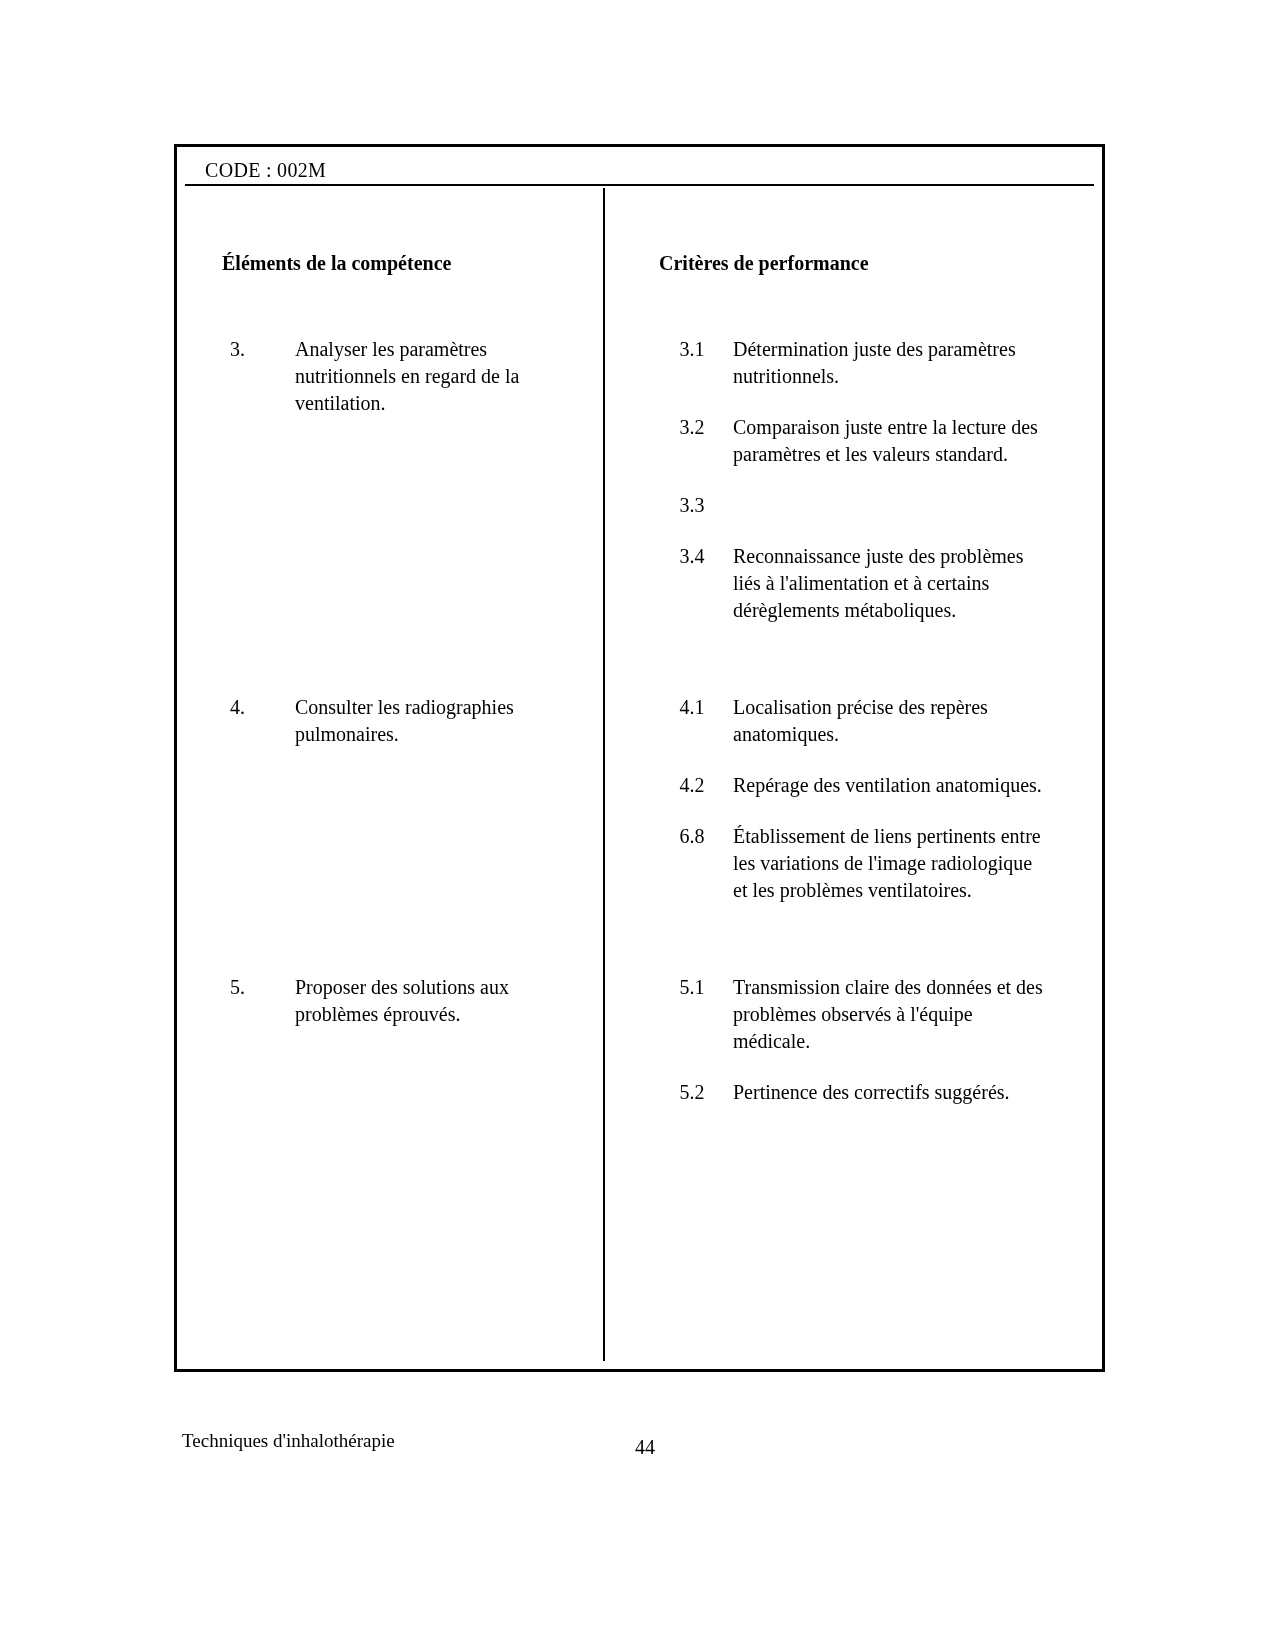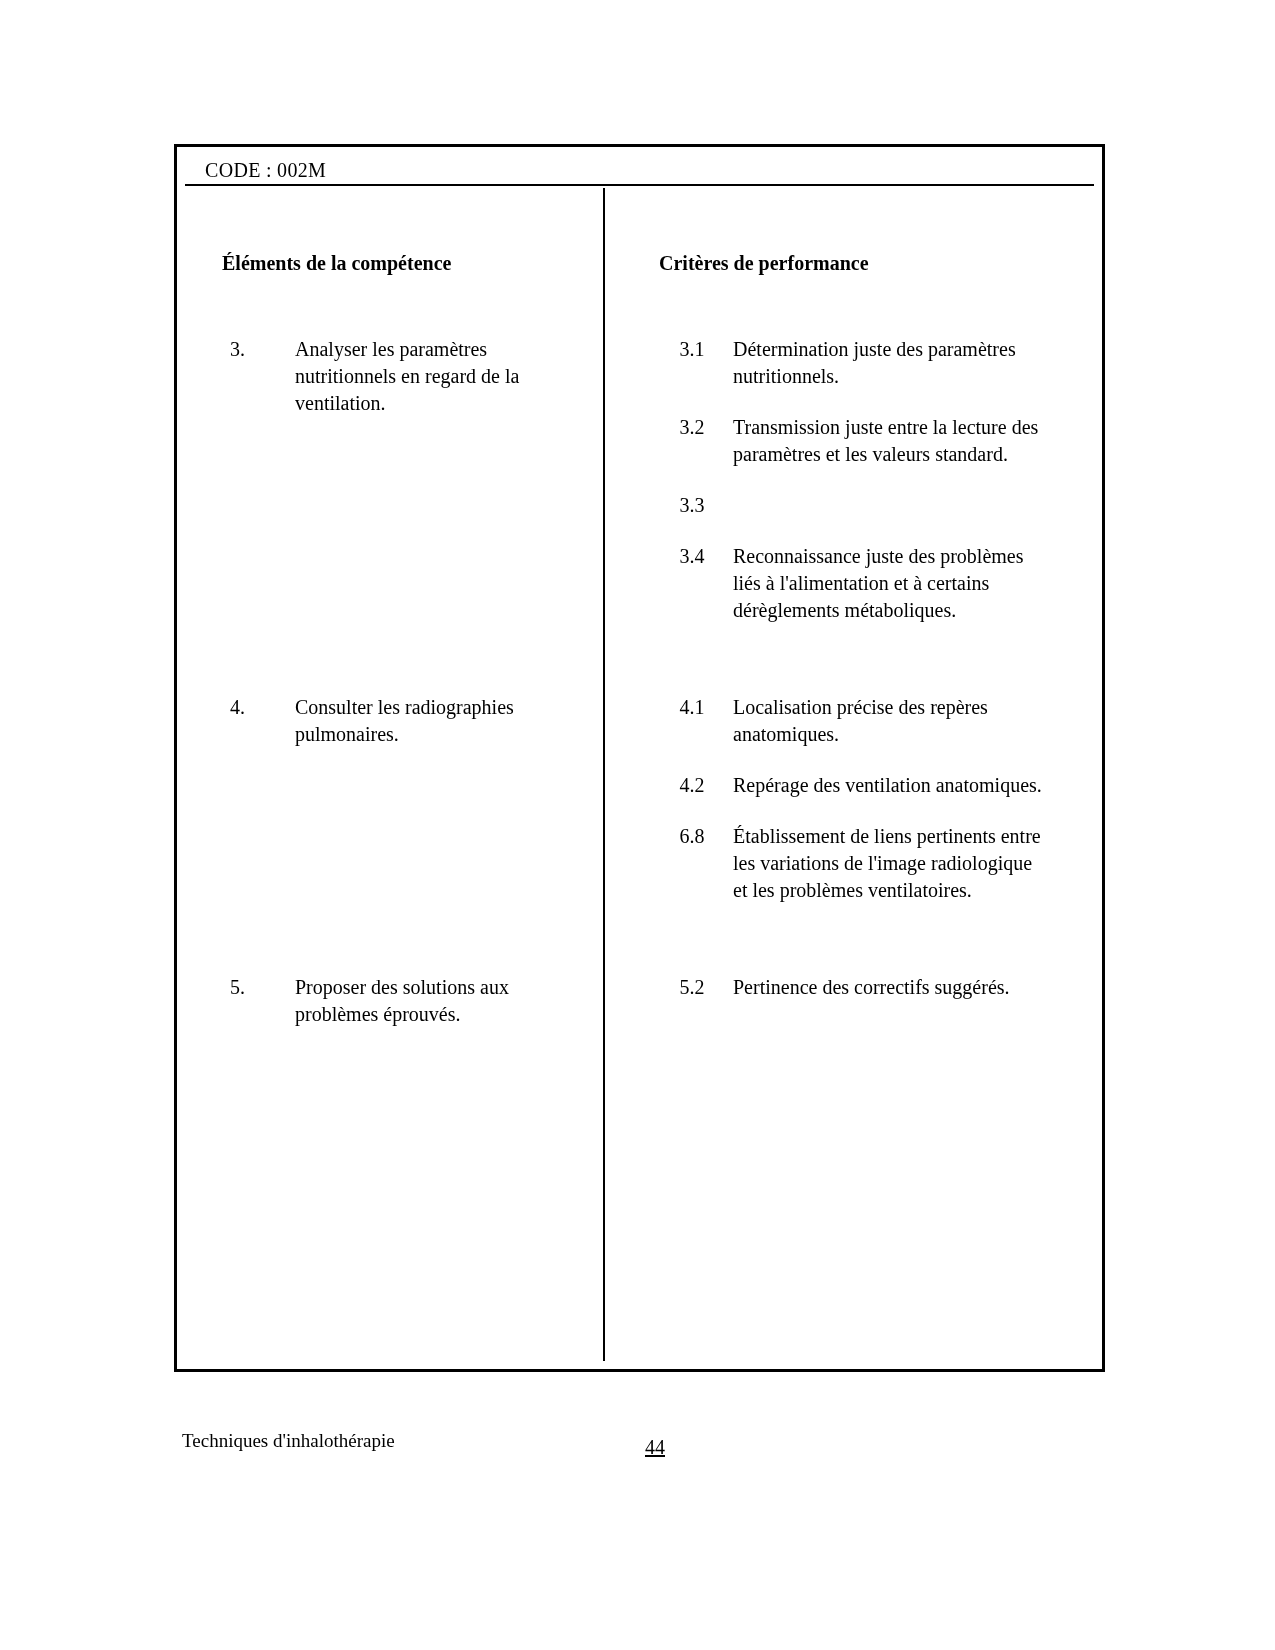--- a/index.html
+++ b/index.html
@@ -87,24 +87,23 @@
   }
   .footer {
     position: absolute;
     left: 142px;
     top: 1398px;
     width: 931px;
     font-size: 19px;
   }
   .footer .pagenum {
     position: absolute;
-    left: 463px;
+    left: 453px;
     top: -2px;
     font-size: 20px;
-    text-decoration: underline;
   }
 </style>
 </head>
 <body>
 
 <div class="page">
 
   <div class="table-box">
 
     <div class="code-row">
@@ -131,21 +130,21 @@
             <span class="txt">Analyser les paramètres nutritionnels en regard de la ventilation.</span>
           </div>
         </div>
         <div class="g-right">
           <div class="item">
             <span class="num">3.1</span>
             <span class="txt">Détermination juste des paramètres nutritionnels.</span>
           </div>
           <div class="item">
             <span class="num">3.2</span>
-            <span class="txt">Transmission juste entre la lecture des paramètres et les valeurs standard.</span>
+            <span class="txt">Comparaison juste entre la lecture des paramètres et les valeurs standard.</span>
           </div>
           <div class="item">
             <span class="num">3.3</span>
           </div>
           <div class="item">
             <span class="num">3.4</span>
             <span class="txt">Reconnaissance juste des problèmes liés à l'alimentation et à certains dérèglements métaboliques.</span>
           </div>
         </div>
       </div>
@@ -174,20 +173,24 @@
       </div>
 
       <div class="grow group">
         <div class="g-left">
           <div class="item">
             <span class="num">5.</span>
             <span class="txt">Proposer des solutions aux problèmes éprouvés.</span>
           </div>
         </div>
         <div class="g-right">
+          <div class="item">
+            <span class="num">5.1</span>
+            <span class="txt">Transmission claire des données et des problèmes observés à l'équipe médicale.</span>
+          </div>
           <div class="item">
             <span class="num">5.2</span>
             <span class="txt">Pertinence des correctifs suggérés.</span>
           </div>
         </div>
       </div>
 
     </div>
   </div>
 

